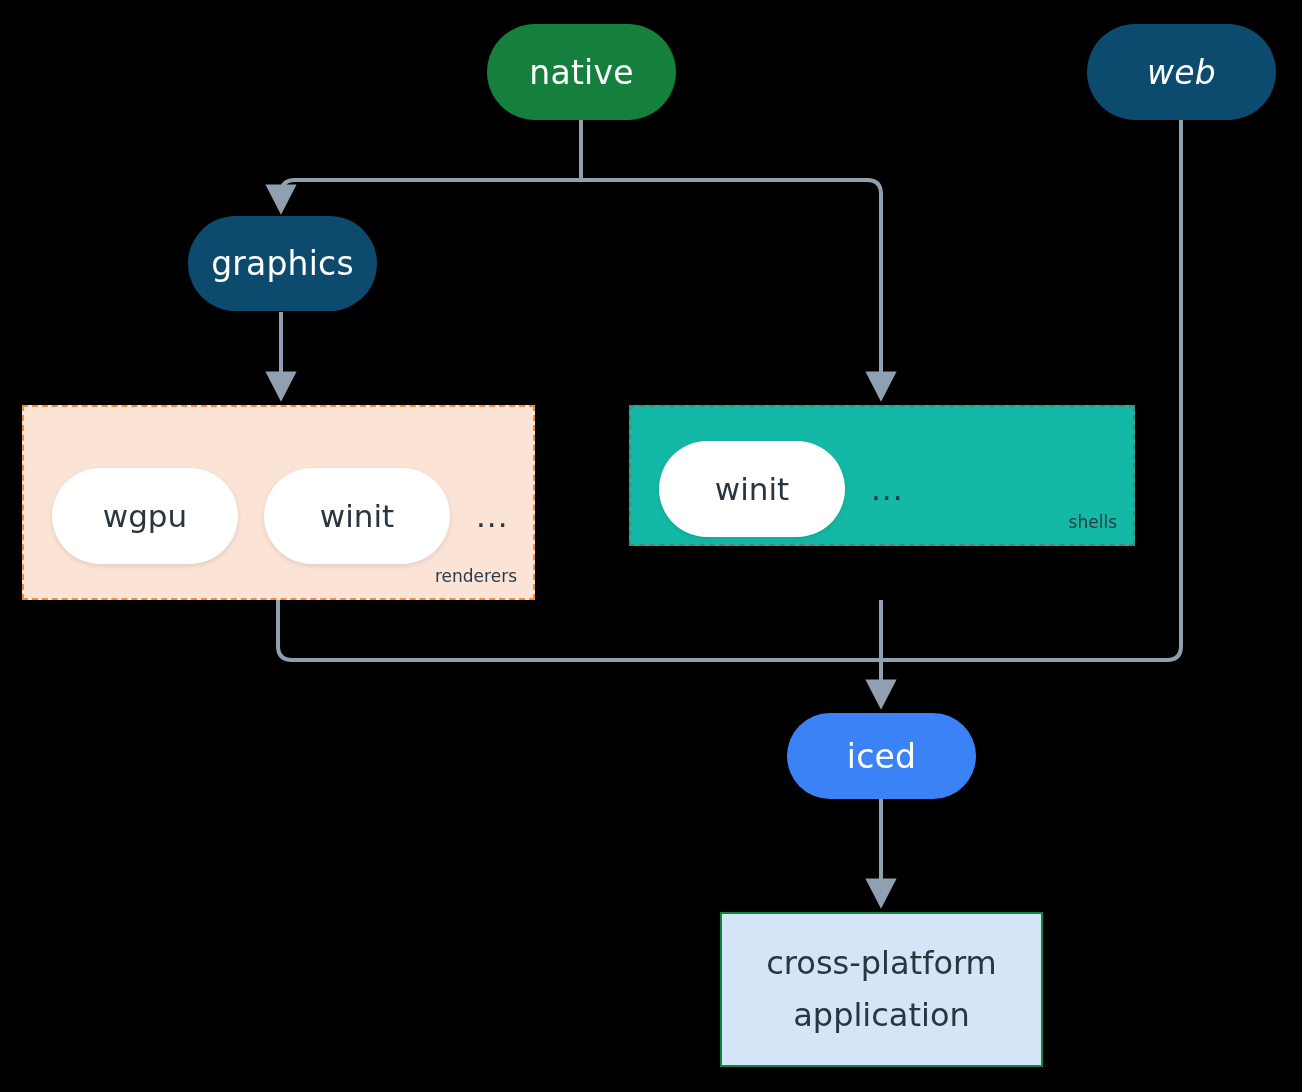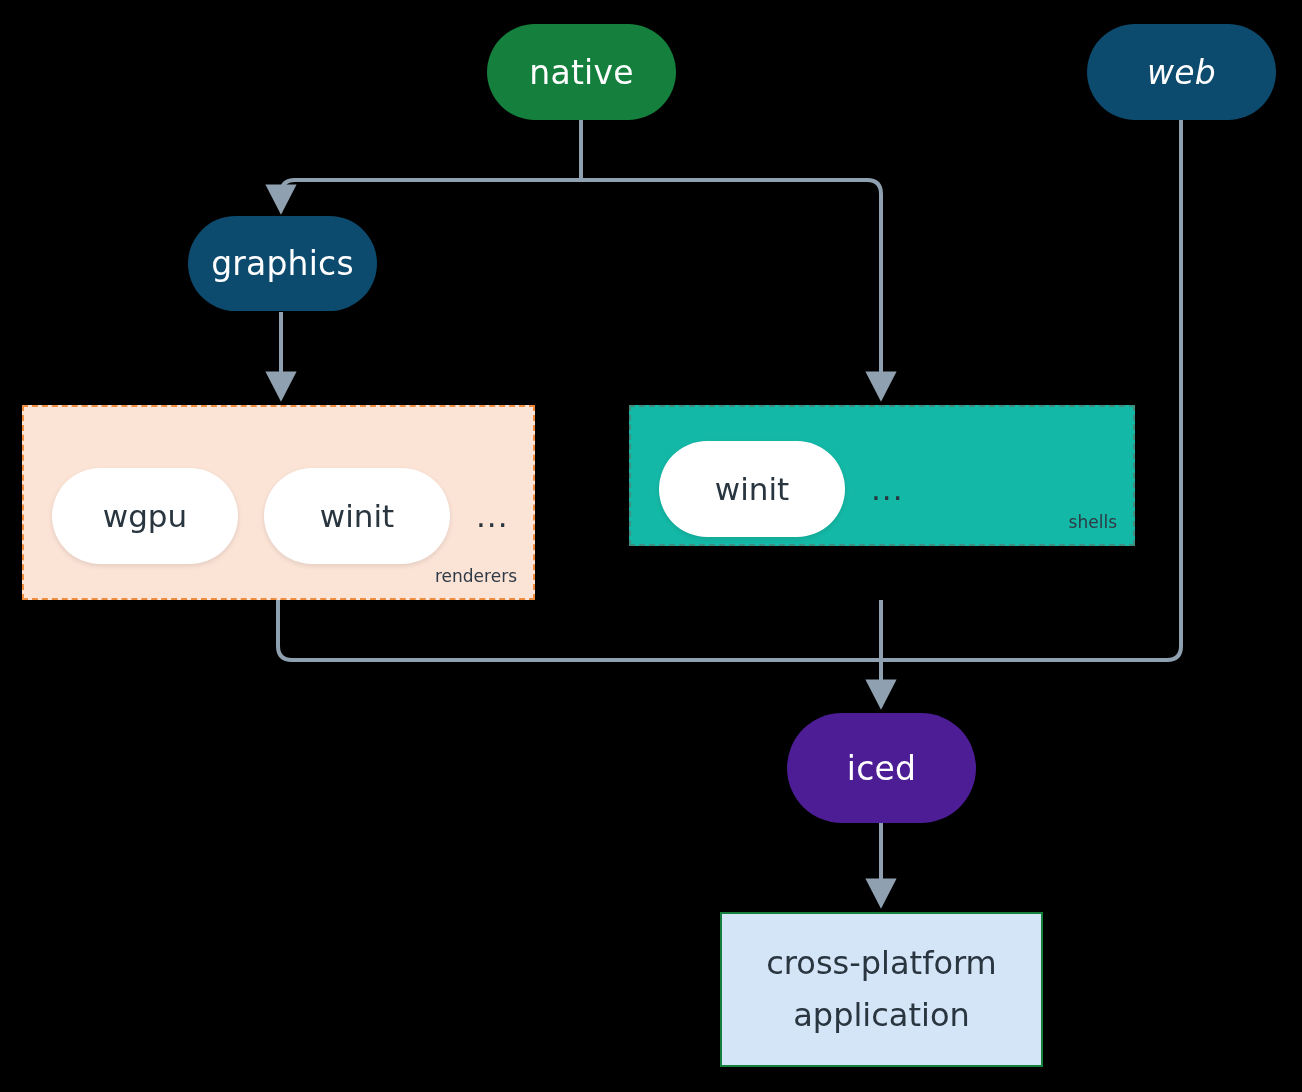--- a/index.html
+++ b/index.html
@@ -36,21 +36,21 @@
   }
   .pill {
     border-radius: 999px;
     color: #ffffff;
     font-size: 33px;
     letter-spacing: 0.2px;
   }
   .node-native  { left: 487px;  top: 24px;  width: 189px; height: 96px;  background: #15803d; }
   .node-web     { left: 1087px; top: 24px;  width: 189px; height: 96px;  background: #0c4a6e; font-style: italic; }
   .node-graphics{ left: 188px;  top: 216px; width: 189px; height: 95px;  background: #0c4a6e; }
-  .node-iced    { left: 787px;  top: 713px; width: 189px; height: 110px;  background: #4c1d95; }
+  .node-iced    { left: 787px;  top: 713px; width: 189px; height: 86px;  background: #3b82f6; }
 
   .group {
     position: absolute;
     box-sizing: border-box;
     z-index: 2;
   }
   .group-inner {
     position: absolute;
     left: 0; top: 0; right: 0; bottom: 0;
     display: flex;

